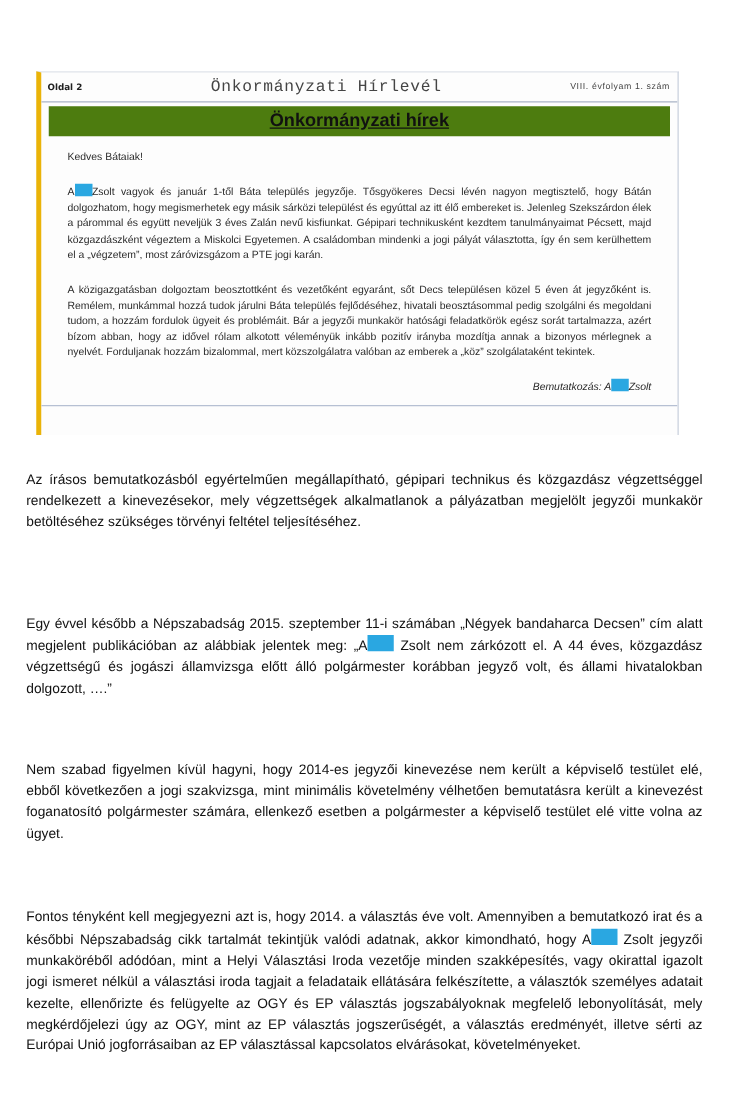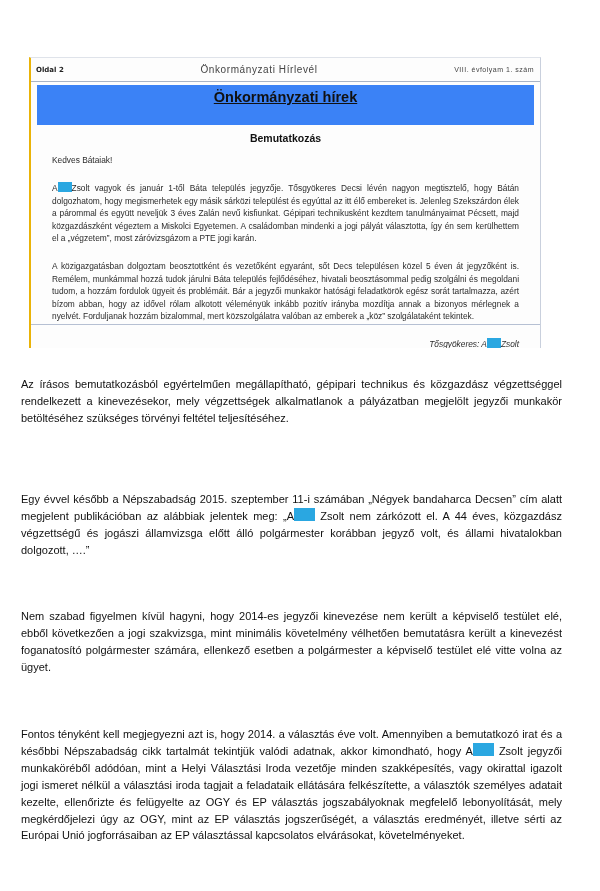--- a/index.html
+++ b/index.html
@@ -1,26 +1,26 @@
 <!DOCTYPE html>
 <html><head>
   <meta charset="utf-8">
   <style>
     html, body { margin: 0; padding: 0; background: #ffffff; }
     body { width: 600px; height: 891px; position: relative; overflow: hidden; font-family: "Liberation Sans", sans-serif; color: #000; }
 
     
     .clip { position: absolute; left: 29px; top: 57px; width: 509px; height: 290px; background: #fdfdfd;
-            border-left: 2px solid #eab308; border-right: 1px solid #c9d0dd; border-top: 1px solid #dfe3ea; overflow: hidden; }
+            border-left: 4px solid #eab308; border-right: 1px solid #c9d0dd; border-top: 1px solid #dfe3ea; overflow: hidden; }
     .clip-header { height: 23px; border-bottom: 1px solid #a9b4c6; display: flex; align-items: center; justify-content: space-between;
                    padding: 0 6px 0 5px; font-size: 7.5px; color: #333; }
     .clip-header .page { font-weight: bold; font-family: "DejaVu Sans", sans-serif; font-size: 7px; color: #222; }
-    .clip-header .pub { letter-spacing: 0.6px; color: #444; font-family: Liberation Sans, sans-serif; font-size: 10px; }
+    .clip-header .pub { letter-spacing: 0.6px; color: #444; font-family: Liberation Mono, monospace; font-size: 13px; }
     .clip-header .issue { letter-spacing: 0.5px; color: #444; font-family: Liberation Sans, sans-serif; font-size: 7px; }
-    .banner { margin: 3px 6px 0 6px; height: 40px; background: #3b82f6; text-align: center; line-height: 24px;
+    .banner { margin: 3px 6px 0 6px; height: 24px; background: #4d7c0f; text-align: center; line-height: 24px;
               font-weight: bold; font-size: 14.5px; text-decoration: underline; color: #111; }
     .section-title { text-align: center; font-weight: bold; font-size: 10.5px; margin-top: 7px; color: #111; }
     .clip-body { padding: 0 5px 0 5px; font-size: 8.35px; line-height: 12.4px; color: #2b2b2b; text-align: justify; }
     .clip-body p { margin: 16px; }
     .greet { margin-top: 10px !important; }
     .p1 { margin-top: 6px !important; }
     .p2 { margin-top: 7px !important; }
     .sign { text-align: right; font-style: italic; }
     .redact { display: inline-block; background: #2aa7e1; vertical-align: -1px; }
     .clip .redact { width: 14px; height: 10px; }
@@ -40,26 +40,25 @@
 </head>
 <body>
 
 <div class="clip">
   <div class="clip-header">
     <span class="page">Oldal 2</span>
     <span class="pub">Önkormányzati Hírlevél</span>
     <span class="issue">VIII. évfolyam 1. szám</span>
   </div>
   <div class="banner">Önkormányzati hírek</div>
-  <div class="section-title">Bemutatkozás</div>
   <div class="clip-body">
     <p class="greet">Kedves Bátaiak!</p>
     <p class="p1"><span>A</span><span class="redact" style="background: rgb(42, 167, 225);"></span><span>Zsolt vagyok és január 1-től Báta település jegyzője. Tősgyökeres Decsi lévén nagyon megtisztelő, hogy Bátán dolgozhatom, hogy megismerhetek egy másik sárközi települést és egyúttal az itt élő embereket is. Jelenleg Szekszárdon élek a párommal és együtt neveljük 3 éves Zalán nevű kisfiunkat. Gépipari technikusként kezdtem tanulmányaimat Pécsett, majd közgazdászként végeztem a Miskolci Egyetemen. A családomban mindenki a jogi pályát választotta, így én sem kerülhettem el a „végzetem”, most záróvizsgázom a PTE jogi karán.</span></p>
     <p class="p2">A közigazgatásban dolgoztam beosztottként és vezetőként egyaránt, sőt Decs településen közel 5 éven át jegyzőként is. Remélem, munkámmal hozzá tudok járulni Báta település fejlődéséhez, hivatali beosztásommal pedig szolgálni és megoldani tudom, a hozzám fordulok ügyeit és problémáit. Bár a jegyzői munkakör hatósági feladatkörök egész sorát tartalmazza, azért bízom abban, hogy az idővel rólam alkotott véleményük inkább pozitív irányba mozdítja annak a bizonyos mérlegnek a nyelvét. Forduljanak hozzám bizalommal, mert közszolgálatra valóban az emberek a „köz” szolgálataként tekintek.</p>
-    <p class="sign"><span>Tősgyökeres: A</span><span class="redact" style="background: rgb(42, 167, 225);"></span><span>Zsolt</span></p>
+    <p class="sign"><span>Bemutatkozás: A</span><span class="redact" style="background: rgb(42, 167, 225);"></span><span>Zsolt</span></p>
   </div>
   <div class="clip-divider"></div>
 </div>
 
 <div class="doc para1">
   <p>Az írásos bemutatkozásból egyértelműen megállapítható, gépipari technikus és közgazdász végzettséggel rendelkezett a kinevezésekor, mely végzettségek alkalmatlanok a pályázatban megjelölt jegyzői munkakör betöltéséhez szükséges törvényi feltétel teljesítéséhez.</p>
 </div>
 
 <div class="doc para2">
   <p><span>Egy évvel később a Népszabadság 2015. szeptember 11-i számában „Négyek bandaharca Decsen” cím alatt megjelent publikációban az alábbiak jelentek meg: „A</span><span class="redact" style="background: rgb(42, 167, 225);"></span><span> Zsolt nem zárkózott el. A 44 éves, </span><b>közgazdász végzettségű és jogászi államvizsga előtt álló polgármester korábban jegyző volt, és állami hivatalokban dolgozott</b><span>, ….”</span></p>

